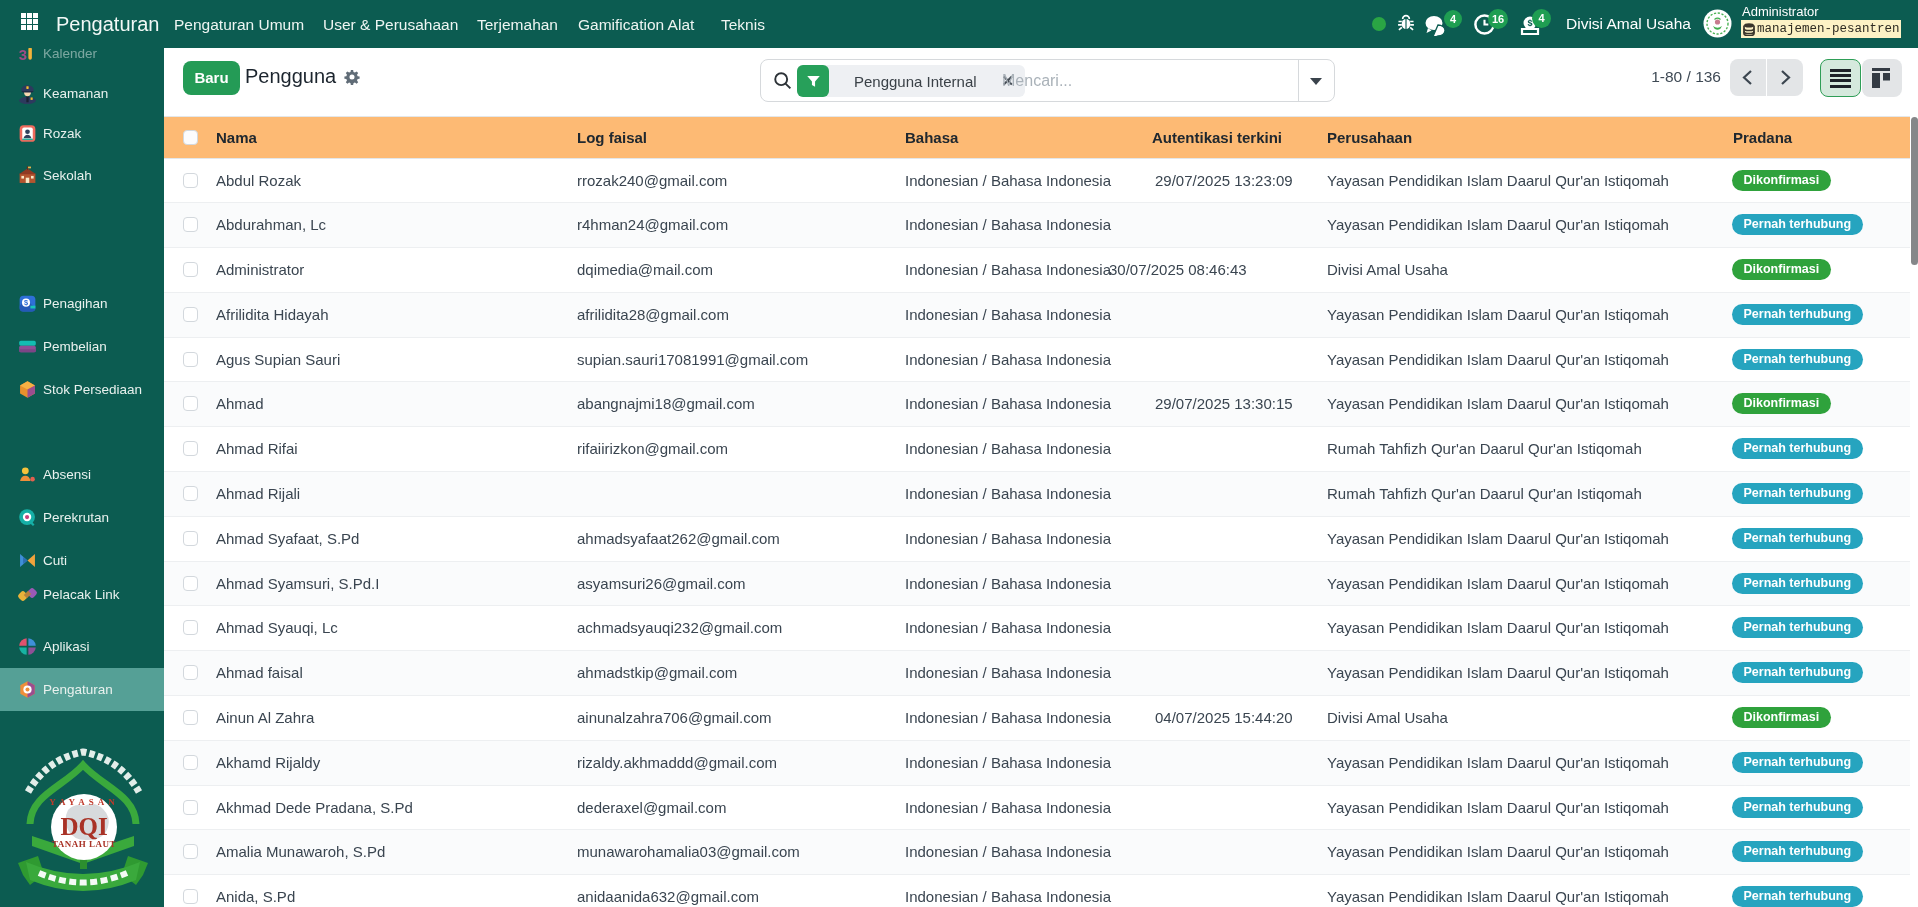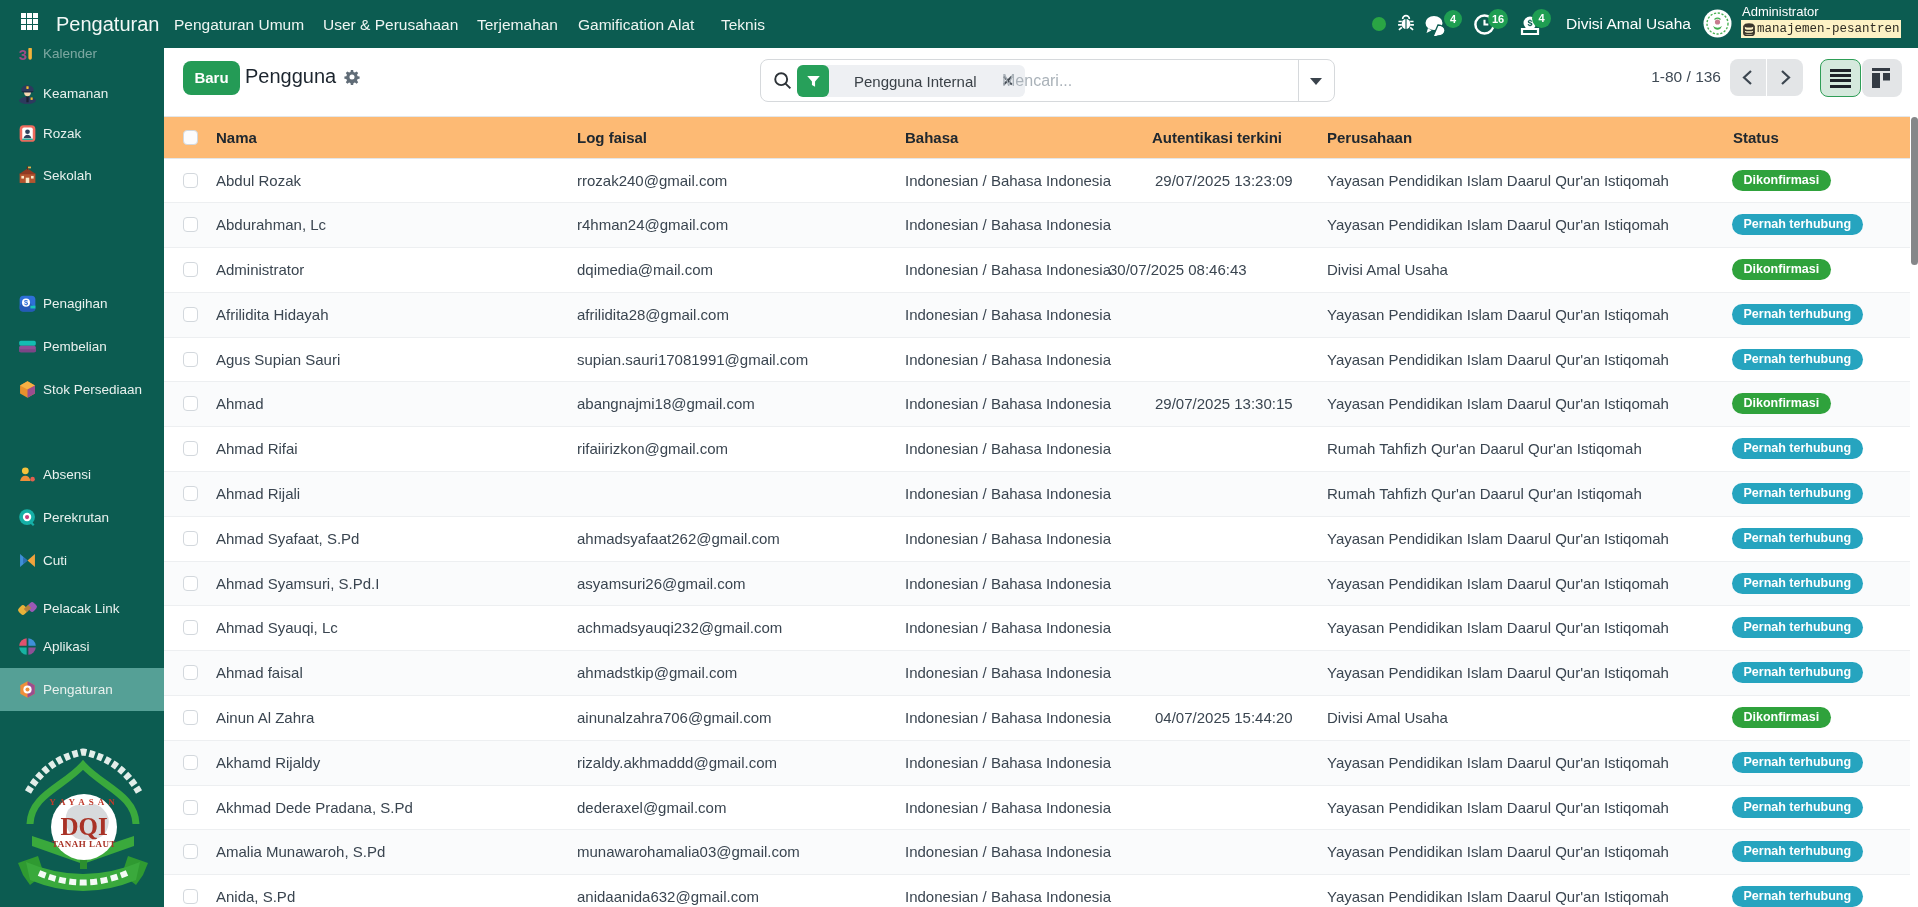--- a/index.html
+++ b/index.html
@@ -189,21 +189,21 @@
       <div class="lbl" style="">Perekrutan</div>
     </div>
 <div class="sitem" style="top:490.5px">
       <div class="ic"><svg width="21" height="21" viewBox="0 0 24 24">
           <path d="M3.5 4.5l8.5 7.5-8.5 7.5z" fill="#3f8fd8"></path>
           <path d="M20.5 4.5L12 12l8.5 7.5z" fill="#f2a33c"></path>
           <path d="M7 8l5 4-5 4z" fill="#2c6fb2"></path>
         </svg></div>
       <div class="lbl" style="">Cuti</div>
     </div>
-<div class="sitem" style="top:539px">
+<div class="sitem" style="top:525px">
       <div class="ic"><svg width="21" height="21" viewBox="0 0 24 24">
           <rect x="2" y="9" width="9.5" height="9.5" rx="3" transform="rotate(-45 6.75 13.75)" fill="#e8b23a"></rect>
           <rect x="12.5" y="5.5" width="9.5" height="9.5" rx="3" transform="rotate(-45 17.25 10.25)" fill="#9b59b6"></rect>
           <rect x="8.5" y="9.5" width="7" height="5" transform="rotate(-45 12 12)" fill="#b5813d"></rect>
         </svg></div>
       <div class="lbl" style="">Pelacak Link</div>
     </div>
 <div class="sitem" style="top:576.5px">
       <div class="ic"><svg width="21" height="21" viewBox="0 0 24 24">
           <path d="M11 2.5a9.5 9.5 0 00-8.5 8.5H11z" fill="#e0526e"></path>
@@ -286,21 +286,21 @@
    linear-gradient(#343b44,#343b44) 11px 5px/7px 7.5px no-repeat"></div>
 </div>
 
 <div class="thead">
   <div class="cb" style="left:19px;top:13px;background:#fcfcfd"></div>
   <div class="th" style="left:52px">Nama</div>
   <div class="th" style="left:413px">Log faisal</div>
   <div class="th" style="left:741px">Bahasa</div>
   <div class="th" style="left:988px">Autentikasi terkini</div>
   <div class="th" style="left:1163px">Perusahaan</div>
-  <div class="th" style="left:1569px">Status</div>
+  <div class="th" style="left:1569px">Pradana</div>
 </div>
 <div class="rows">
 <div class="row">
  <div class="cb" style="left:19px;top:14px"></div>
  <div class="cell" style="left:52px">Abdul Rozak</div>
  <div class="cell" style="left:413px">rrozak240@gmail.com</div>
  <div class="cell" style="left:741px">Indonesian / Bahasa Indonesia</div>
  <div class="cell" style="left:991px">29/07/2025 13:23:09</div>
  <div class="cell" style="left:1163px">Yayasan Pendidikan Islam Daarul Qur'an Istiqomah</div>
  <div class="pill green">Dikonfirmasi</div>

